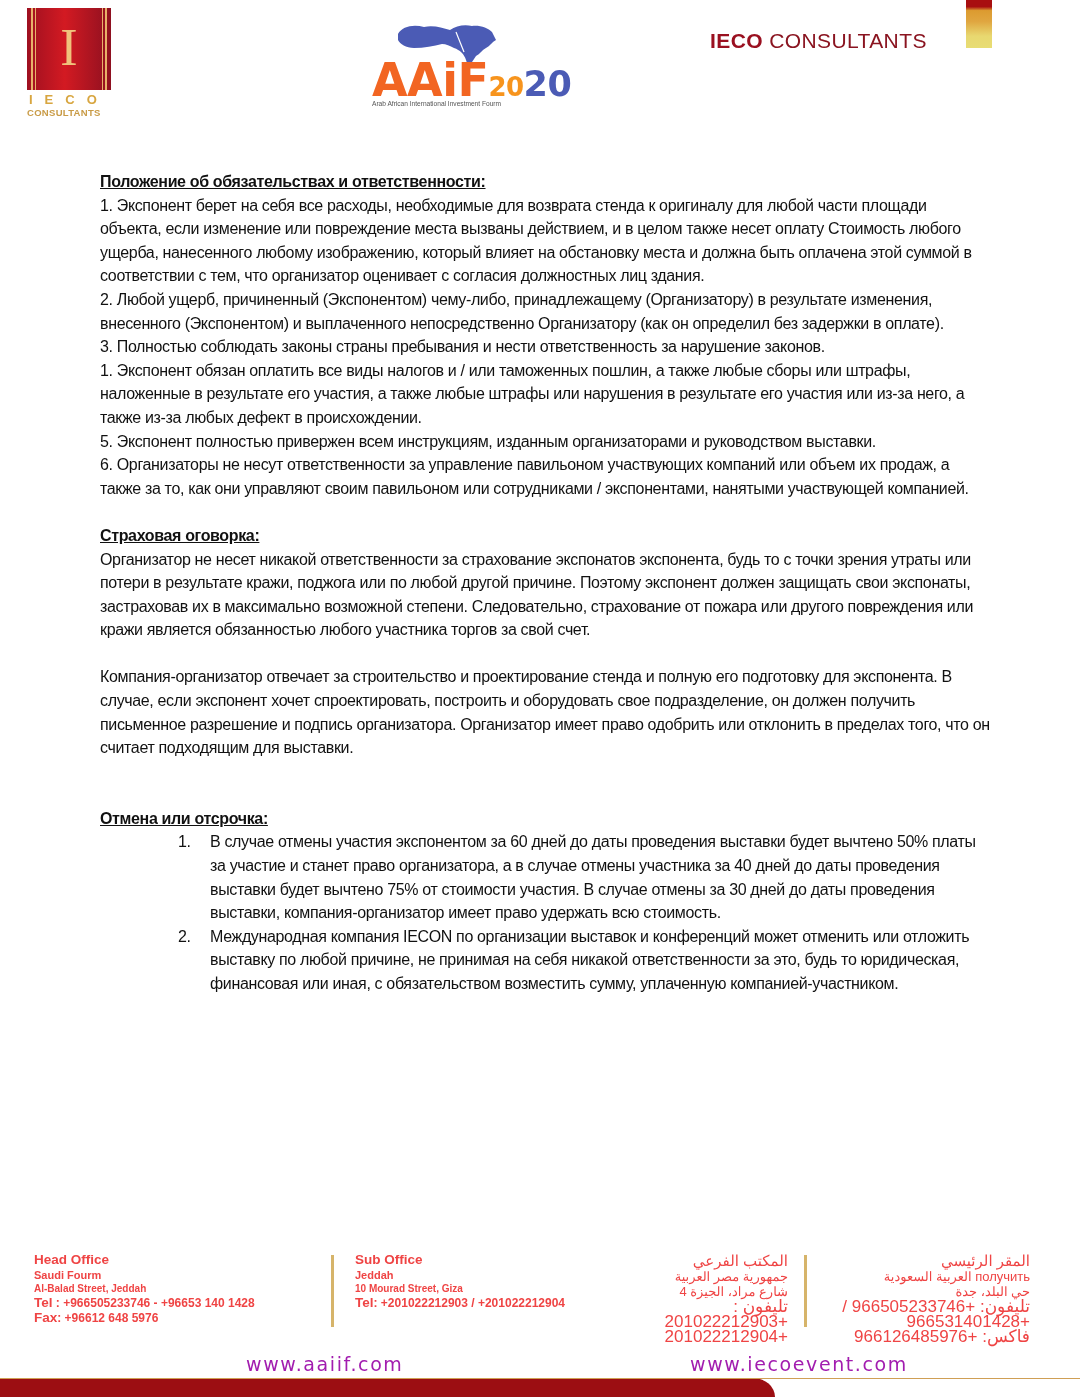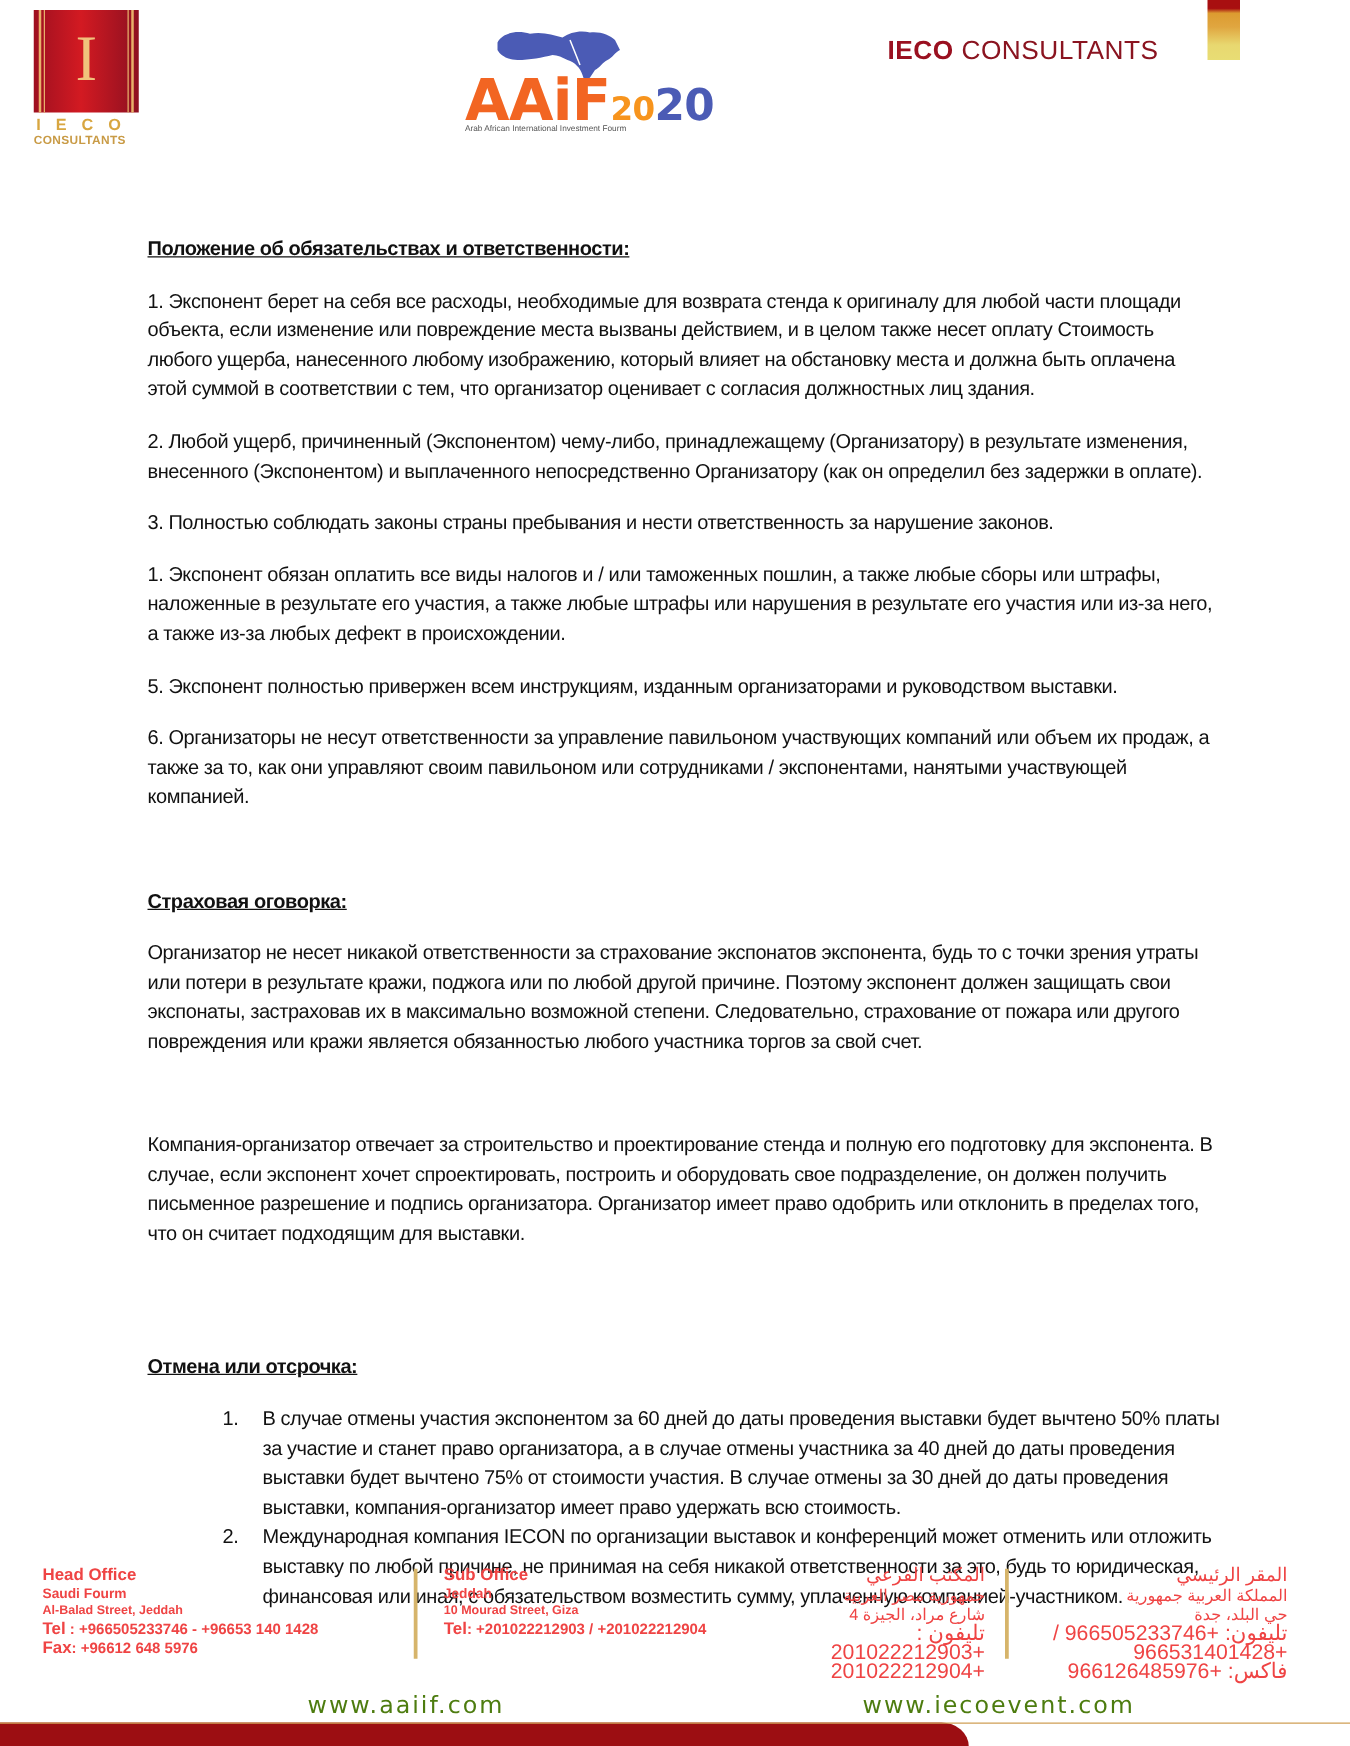--- a/index.html
+++ b/index.html
@@ -31,21 +31,21 @@
   .logo-aaif .tag { position: absolute; left: 0; top: 78px; font-size: 6.6px; color: #555; white-space: nowrap; }
 
   .brand-text { position: absolute; left: 710px; top: 29px; font-size: 21px; color: #8a1420; letter-spacing: 0.4px; }
   .brand-text b { font-weight: bold; color: #9a1020; }
   .brand-bar { position: absolute; left: 966px; top: 0; width: 26px; height: 48px;
     background: linear-gradient(180deg, #a80f10 0%, #a80f10 14%, #dc9b30 22%, #e0a640 45%, #e8d870 75%, #e8dd74 100%); }
 
   
   .doc { position: absolute; left: 100px; top: 170px; width: 890px; font-size: 16px; line-height: 23.6px;
          font-family: "Liberation Sans Narrow", "Liberation Sans", sans-serif; color: #111; }
-  .doc p { margin: 18px; }
+  .doc p { margin: 0; }
   .doc .h { font-weight: bold; text-decoration: underline; }
   .doc .gap { height: 23.6px; }
   .doc .gap2 { height: 47px; }
   .doc ol { margin: 0; padding: 0; list-style: none; }
   .doc ol li { position: relative; padding-left: 110px; }
   .doc ol li .num { position: absolute; left: 78px; top: 0; }
   .tight { letter-spacing: -0.35px; }
 
   
   .foot-col { position: absolute; top: 1252px; color: #ef4444; font-weight: bold; }
@@ -56,21 +56,21 @@
   .foot-col .p span.k { font-size: 13.5px; }
   .col-head { left: 34px; }
   .col-sub { left: 355px; }
   .col-ar1 { left: 626px; width: 162px; text-align: right; direction: rtl; font-weight: normal; }
   .col-ar2 { left: 812px; width: 218px; text-align: right; direction: rtl; font-weight: normal; }
   .col-ar1 .t, .col-ar2 .t { font-size: 15px; line-height: 17px; }
   .col-ar1 .s, .col-ar2 .s { font-size: 13px; line-height: 15px; }
   .col-ar1 .p, .col-ar2 .p { font-size: 17px; line-height: 15px; }
   .vdiv { position: absolute; top: 1255px; width: 3px; height: 72px; background: #d6b46a; }
 
-  .url { position: absolute; top: 1353px; font-size: 19px; color: #4d7c0f; letter-spacing: 1.6px;
+  .url { position: absolute; top: 1353px; font-size: 19px; color: #a21caf; letter-spacing: 1.6px;
          font-family: "DejaVu Sans", sans-serif; }
   .url-l { left: 246px; } .url-r { left: 690px; }
   .band { position: absolute; left: 0; top: 1378px; width: 1080px; height: 19px; }
   .band .red { position: absolute; left: 0; top: 0; height: 19px; width: 775px; background: #9c0e12; border-top-right-radius: 22px 19px; }
   .band .gold { position: absolute; left: 760px; right: 0; top: 0; height: 19px; background: #d4a84a; z-index: -1; }
   .band .line { position: absolute; left: 0; right: 0; top: 0; height: 1px; background: #cf9f55; }
 </style>
 </head>
 <body>
 
@@ -150,21 +150,21 @@
   <div class="t">المكتب الفرعي</div>
   <div class="s">جمهورية مصر العربية</div>
   <div class="s">شارع مراد، الجيزة 4</div>
   <div class="p">تليفون : +201022212903</div>
   <div class="p">+201022212904</div>
 </div>
 <div class="vdiv" style="left:804px"></div>
 
 <div class="foot-col col-ar2">
   <div class="t">المقر الرئيسي</div>
-  <div class="s">المملكة العربية جمهورية</div>
+  <div class="s">получить العربية السعودية</div>
   <div class="s">حي البلد، جدة</div>
   <div class="p">تليفون: +966505233746 / +966531401428</div>
   <div class="p">فاكس: +966126485976</div>
 </div>
 
 <div class="url url-l">www.aaiif.com</div>
 <div class="url url-r">www.iecoevent.com</div>
 
 <div class="band">
   <div class="gold"></div>

